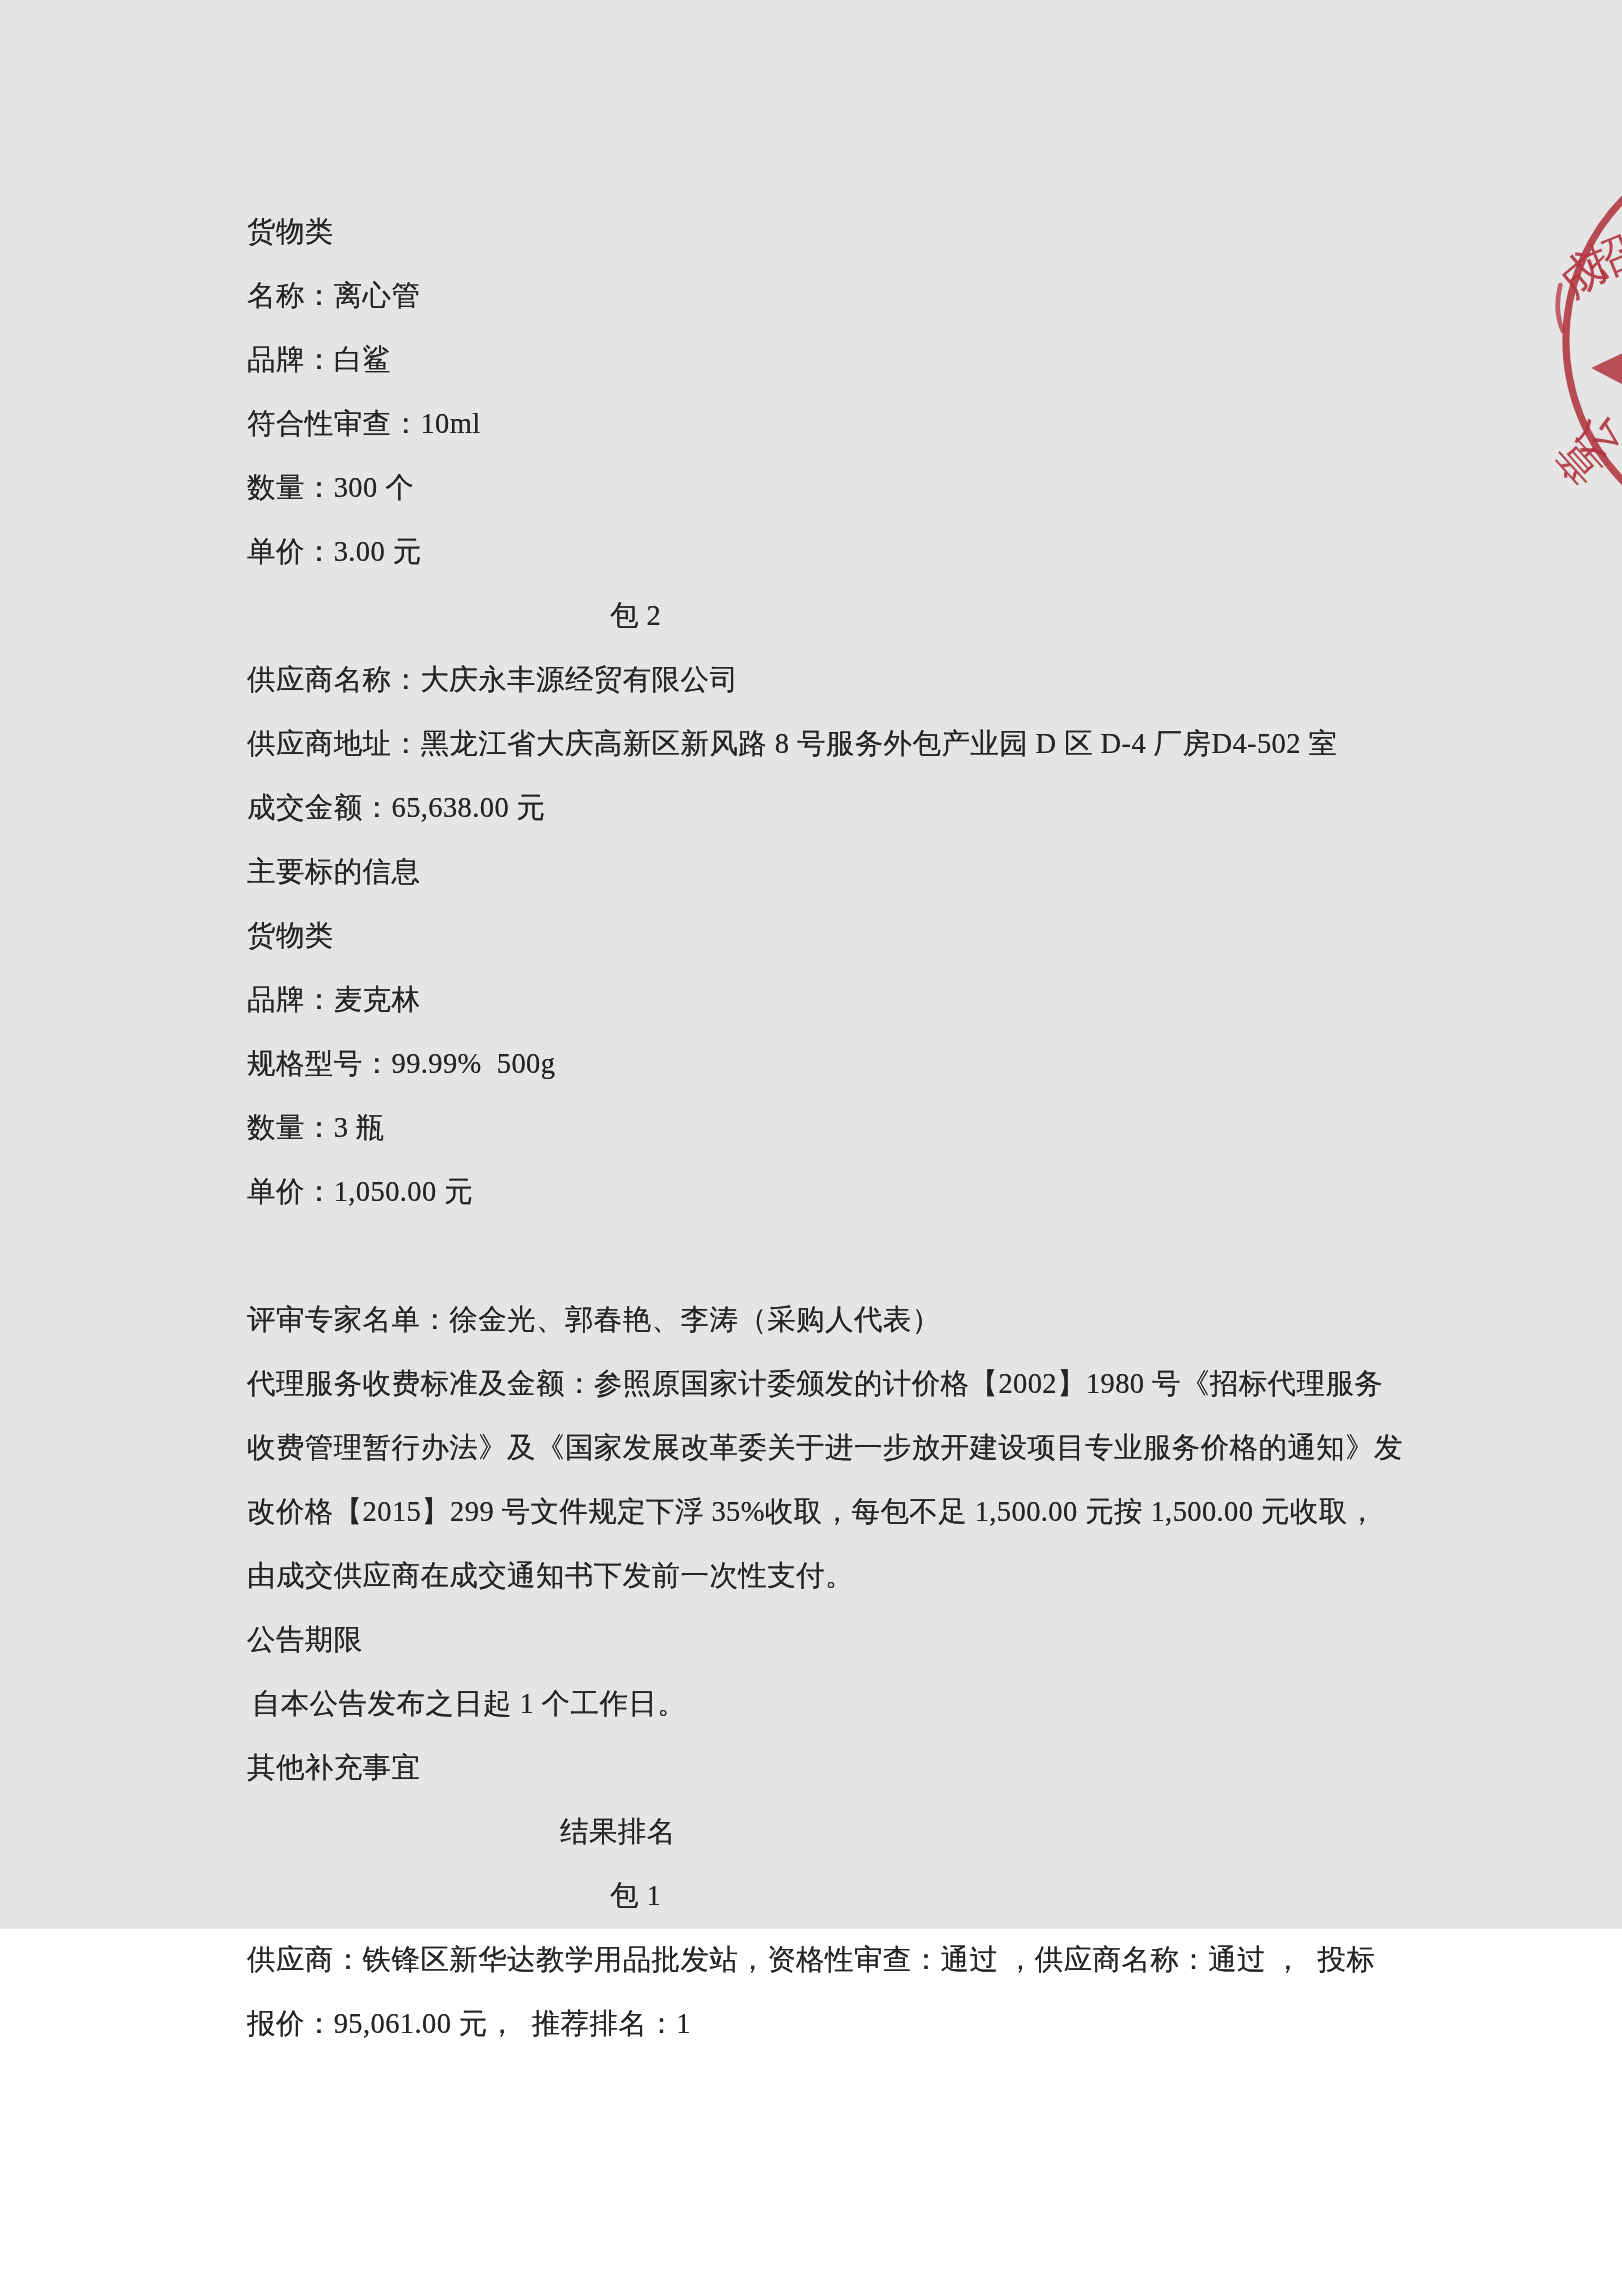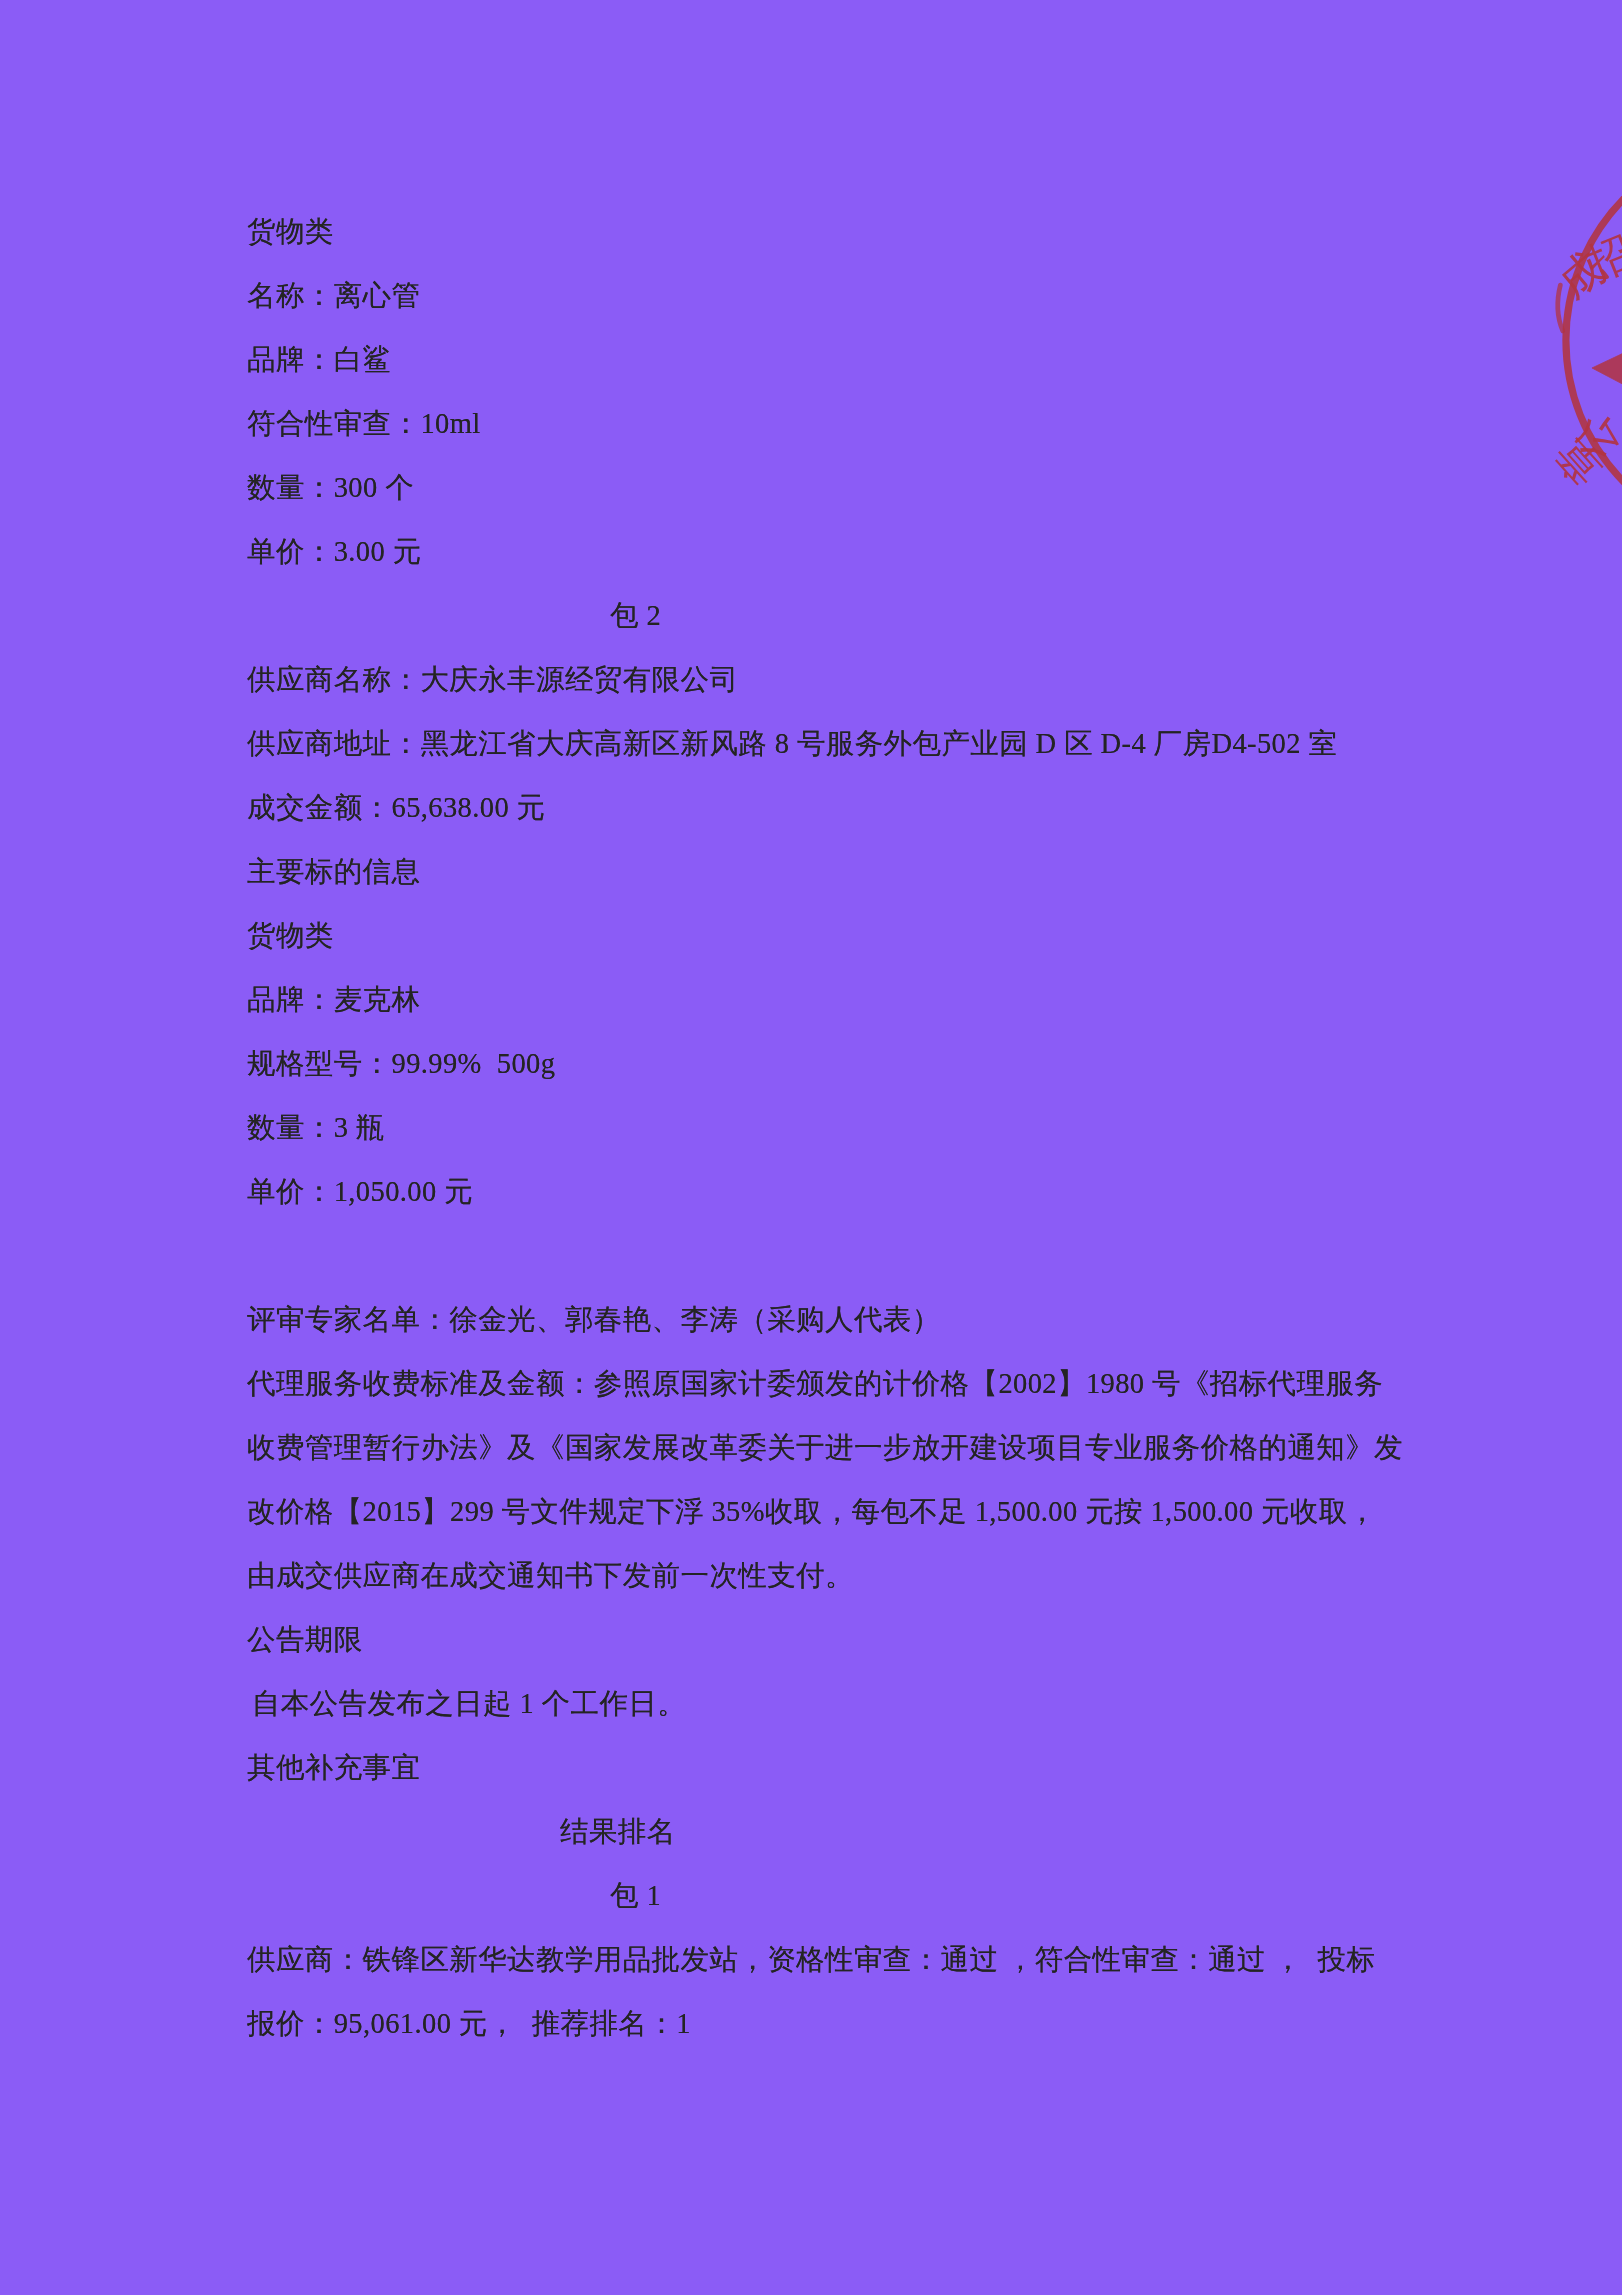--- a/index.html
+++ b/index.html
@@ -4,22 +4,22 @@
 <style>
   html,body{margin:0;padding:0;}
   body{
     width:1622px;height:2295px;
     background:#ffffff;
     overflow:hidden;
     font-family:"Liberation Serif","DejaVu Serif",serif;
   }
   .page{
     position:relative;
-    width:1622px;height:2295px;
-    background:#8b5cf6;
+    width:1622px;height:1929px;
+    background:#e5e5e5;
   }
   .content{
     position:absolute;
     left:247px;top:200px;
     width:1156px;
     color:#242424;
   }
   .ln{
     height:64px;
     line-height:64px;
@@ -73,21 +73,21 @@
     <div class="ln">评审专家名单：徐金光、郭春艳、李涛（采购人代表）</div>
     <div class="ln">代理服务收费标准及金额：参照原国家计委颁发的计价格【2002】1980 号《招标代理服务</div>
     <div class="ln">收费管理暂行办法》及《国家发展改革委关于进一步放开建设项目专业服务价格的通知》发</div>
     <div class="ln">改价格【2015】299 号文件规定下浮 35%收取，每包不足 1,500.00 元按 1,500.00 元收取，</div>
     <div class="ln">由成交供应商在成交通知书下发前一次性支付。</div>
     <div class="ln">公告期限</div>
     <div class="ln ind-tiny">自本公告发布之日起 1 个工作日。</div>
     <div class="ln">其他补充事宜</div>
     <div class="ln ind-rank">结果排名</div>
     <div class="ln ind-pkg">包 1</div>
-    <div class="ln">供应商：铁锋区新华达教学用品批发站，资格性审查：通过 ，符合性审查：通过 ，  投标</div>
+    <div class="ln">供应商：铁锋区新华达教学用品批发站，资格性审查：通过 ，供应商名称：通过 ，  投标</div>
     <div class="ln">报价：95,061.00 元，  推荐排名：1</div>
   </div>
 
   <svg class="stamp" viewBox="0 0 100 372" xmlns="http://www.w3.org/2000/svg">
     <circle cx="285" cy="182" r="256" fill="none" stroke-width="9" opacity="0.88"></circle>
     <polygon points="62,217 100,199 100,237" fill="#b23440" stroke="none" opacity="0.85"></polygon>
     <path d="M22,112 q-8,32 3,58" fill="none" stroke-width="6" stroke-linecap="round" opacity="0.75"></path>
     <text transform="translate(47,97) rotate(-40)" text-anchor="middle" dy="0.38em">成</text>
     <text transform="translate(84,76) rotate(-22)" text-anchor="middle" dy="0.38em">招</text>
     <text transform="translate(64,306) rotate(-112)" text-anchor="middle" dy="0.38em">公</text>

